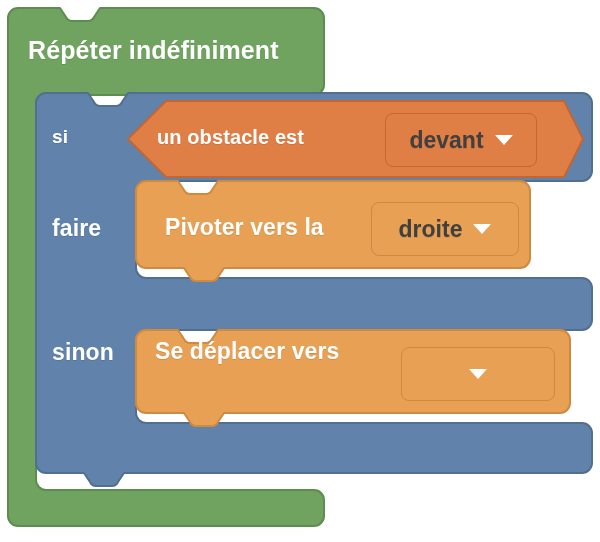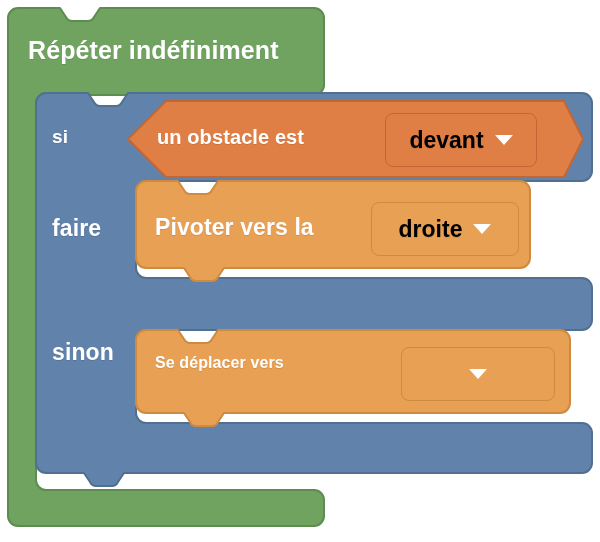--- a/index.html
+++ b/index.html
@@ -33,34 +33,34 @@
     white-space: nowrap;
     letter-spacing: 0.1px;
     text-shadow: 0 1px 0 rgba(0,0,0,0.10);
     pointer-events: none;
   }
   .lbl-forever { font-size: 25px; left: 28px; top: 36px; }
   .lbl-si      { font-size: 19px; left: 52px; top: 126px; }
   .lbl-faire   { font-size: 23px; left: 52px; top: 215px; }
   .lbl-sinon   { font-size: 23px; left: 52px; top: 339px; }
   .lbl-cond    { font-size: 20px; left: 157px; top: 126px; }
-  .lbl-pivot   { font-size: 23px; left: 155px; top: 214px; }
-  .lbl-move    { font-size: 16px; left: 155px; top: 354px; }
+  .lbl-pivot   { font-size: 23px; left: 165px; top: 214px; }
+  .lbl-move    { font-size: 23px; left: 155px; top: 338px; }
 
   .dropdown {
     position: absolute;
     border-radius: 8px;
     display: flex;
     align-items: center;
     justify-content: center;
     gap: 11px;
     box-sizing: border-box;
   }
   .dropdown .dd-text {
-    color: #000000;
+    color: #404040;
     font-weight: bold;
     font-size: 23px;
     white-space: nowrap;
     text-shadow: 0 1px 0 rgba(0,0,0,0.10);
   }
   .dd-arrow {
     width: 0; height: 0;
     border-left: 9px solid transparent;
     border-right: 9px solid transparent;
     border-top: 10px solid #ffffff;

